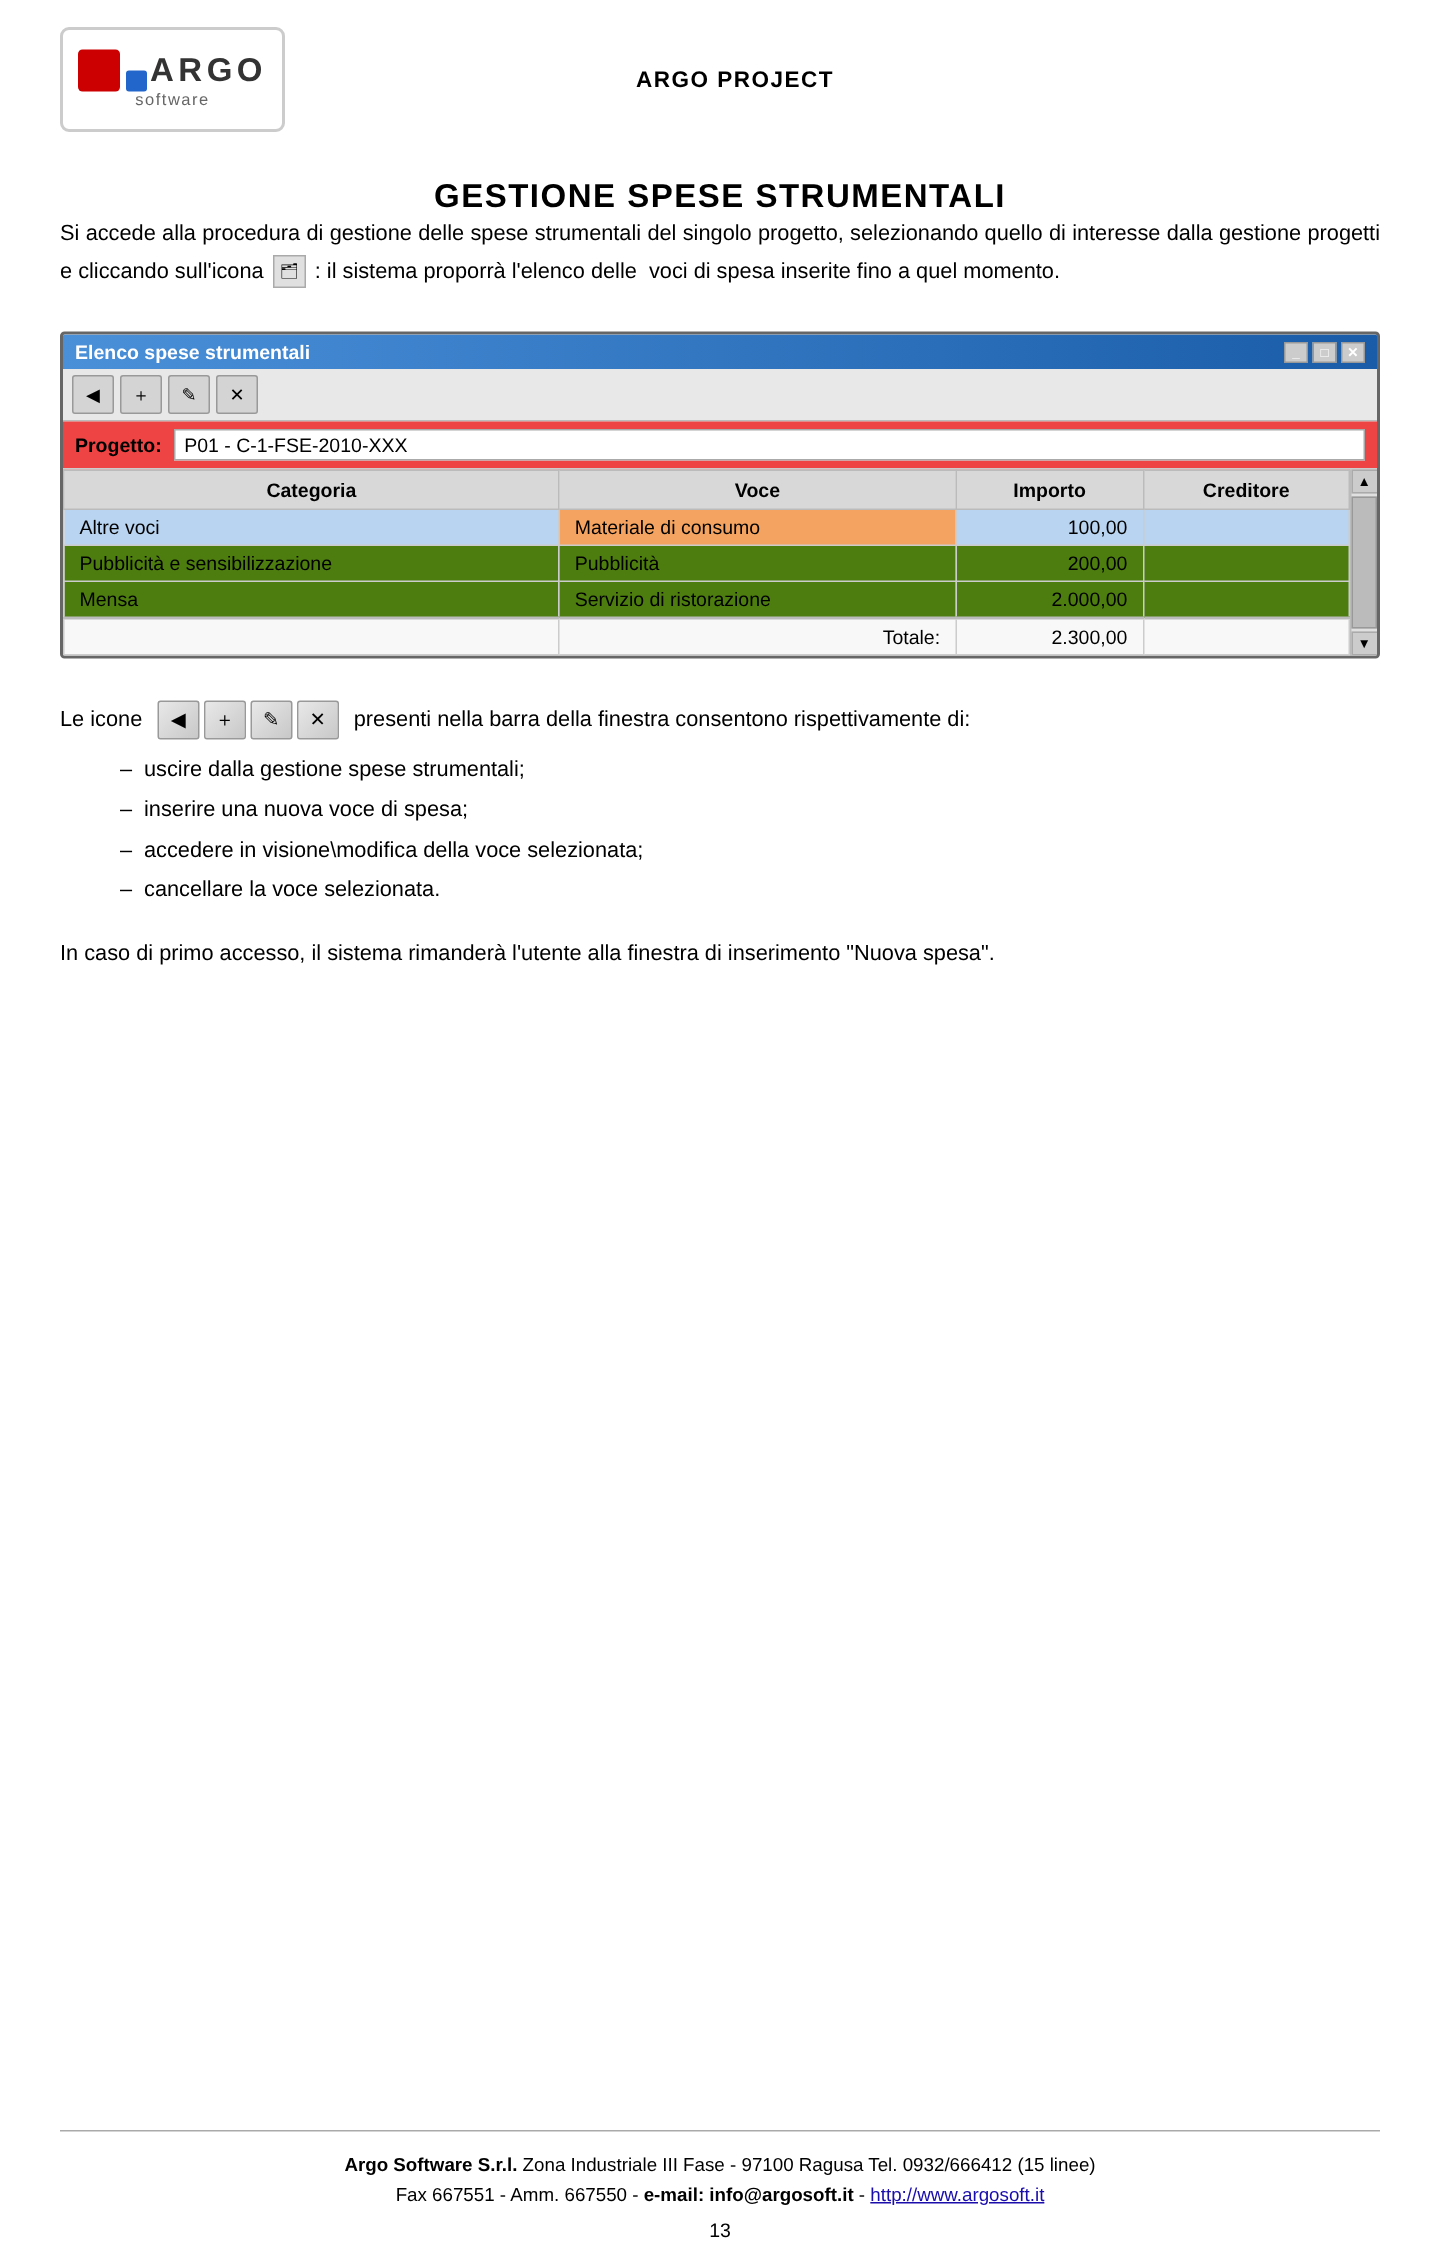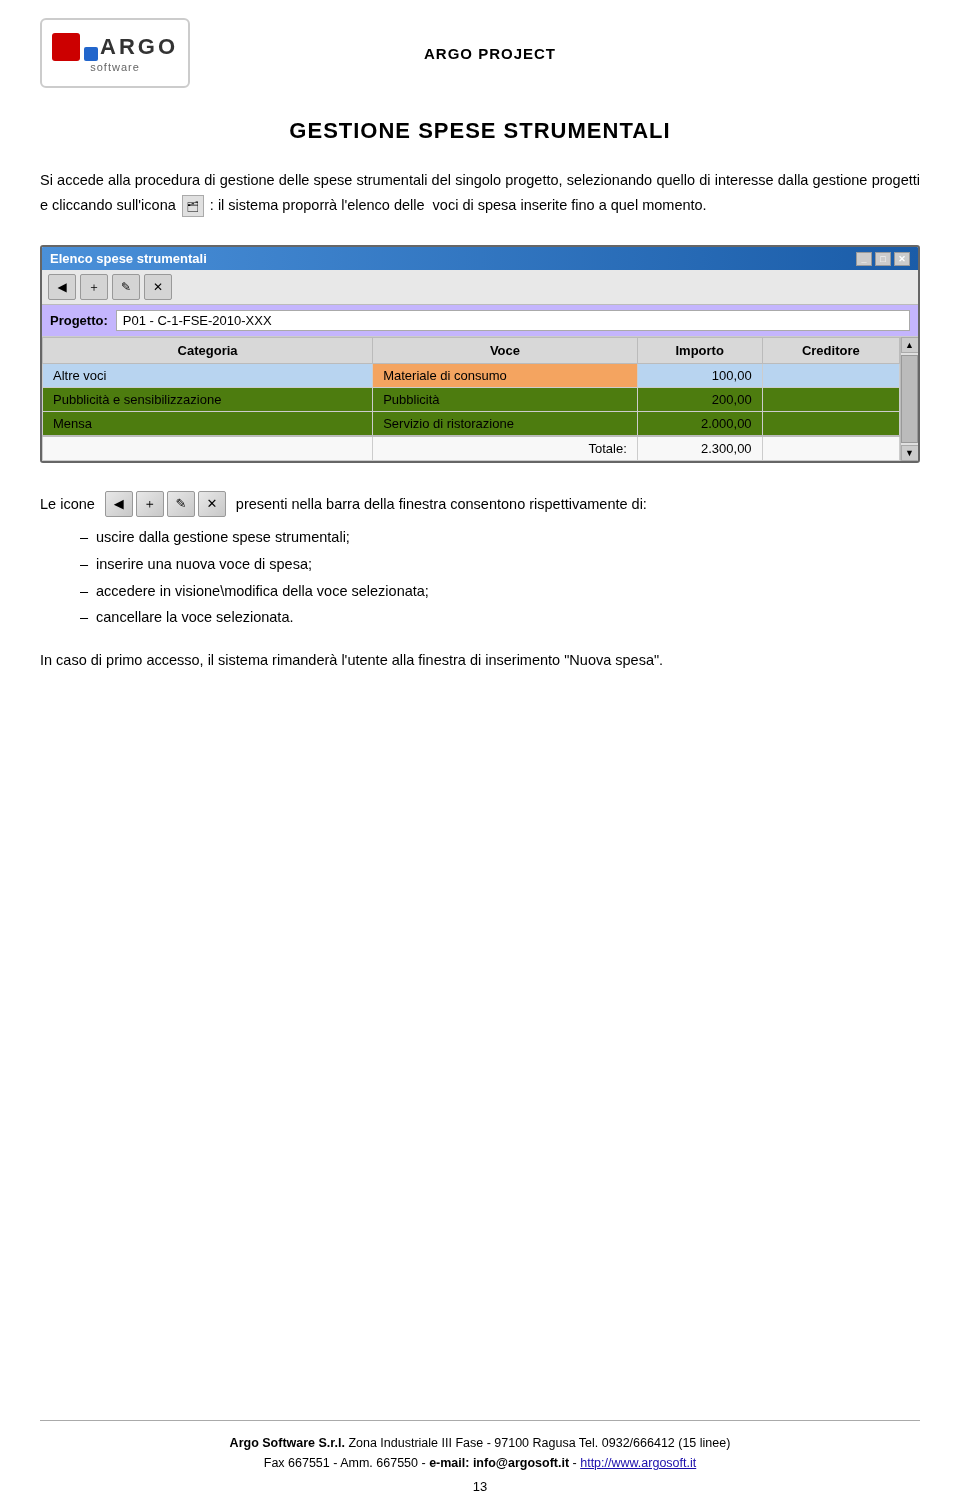--- a/index.html
+++ b/index.html
@@ -90,21 +90,20 @@
     .main-content {
       flex: 1;
       padding: 20px 0 0 0;
     }
 
     .page-heading {
       text-align: center;
       font-size: 22px;
       font-weight: bold;
       letter-spacing: 1px;
-      margin-bottom: 24px;
     }
 
     .intro-text {
       font-size: 14.5px;
       line-height: 1.7;
       text-align: justify;
       margin-bottom: 28px;
     }
 
     .inline-icon {
@@ -166,21 +165,21 @@
       border: 1px solid #999;
       border-radius: 2px;
       display: flex;
       align-items: center;
       justify-content: center;
       cursor: pointer;
       font-size: 12px;
     }
 
     .window-project-row {
-      background: #c4b5fd;
+      background: #ef4444;
       border-bottom: 1px solid #ccc;
       padding: 5px 8px;
       display: flex;
       align-items: center;
       gap: 8px;
       font-size: 13px;
     }
     .project-label {
       font-weight: bold;
       white-space: nowrap;

